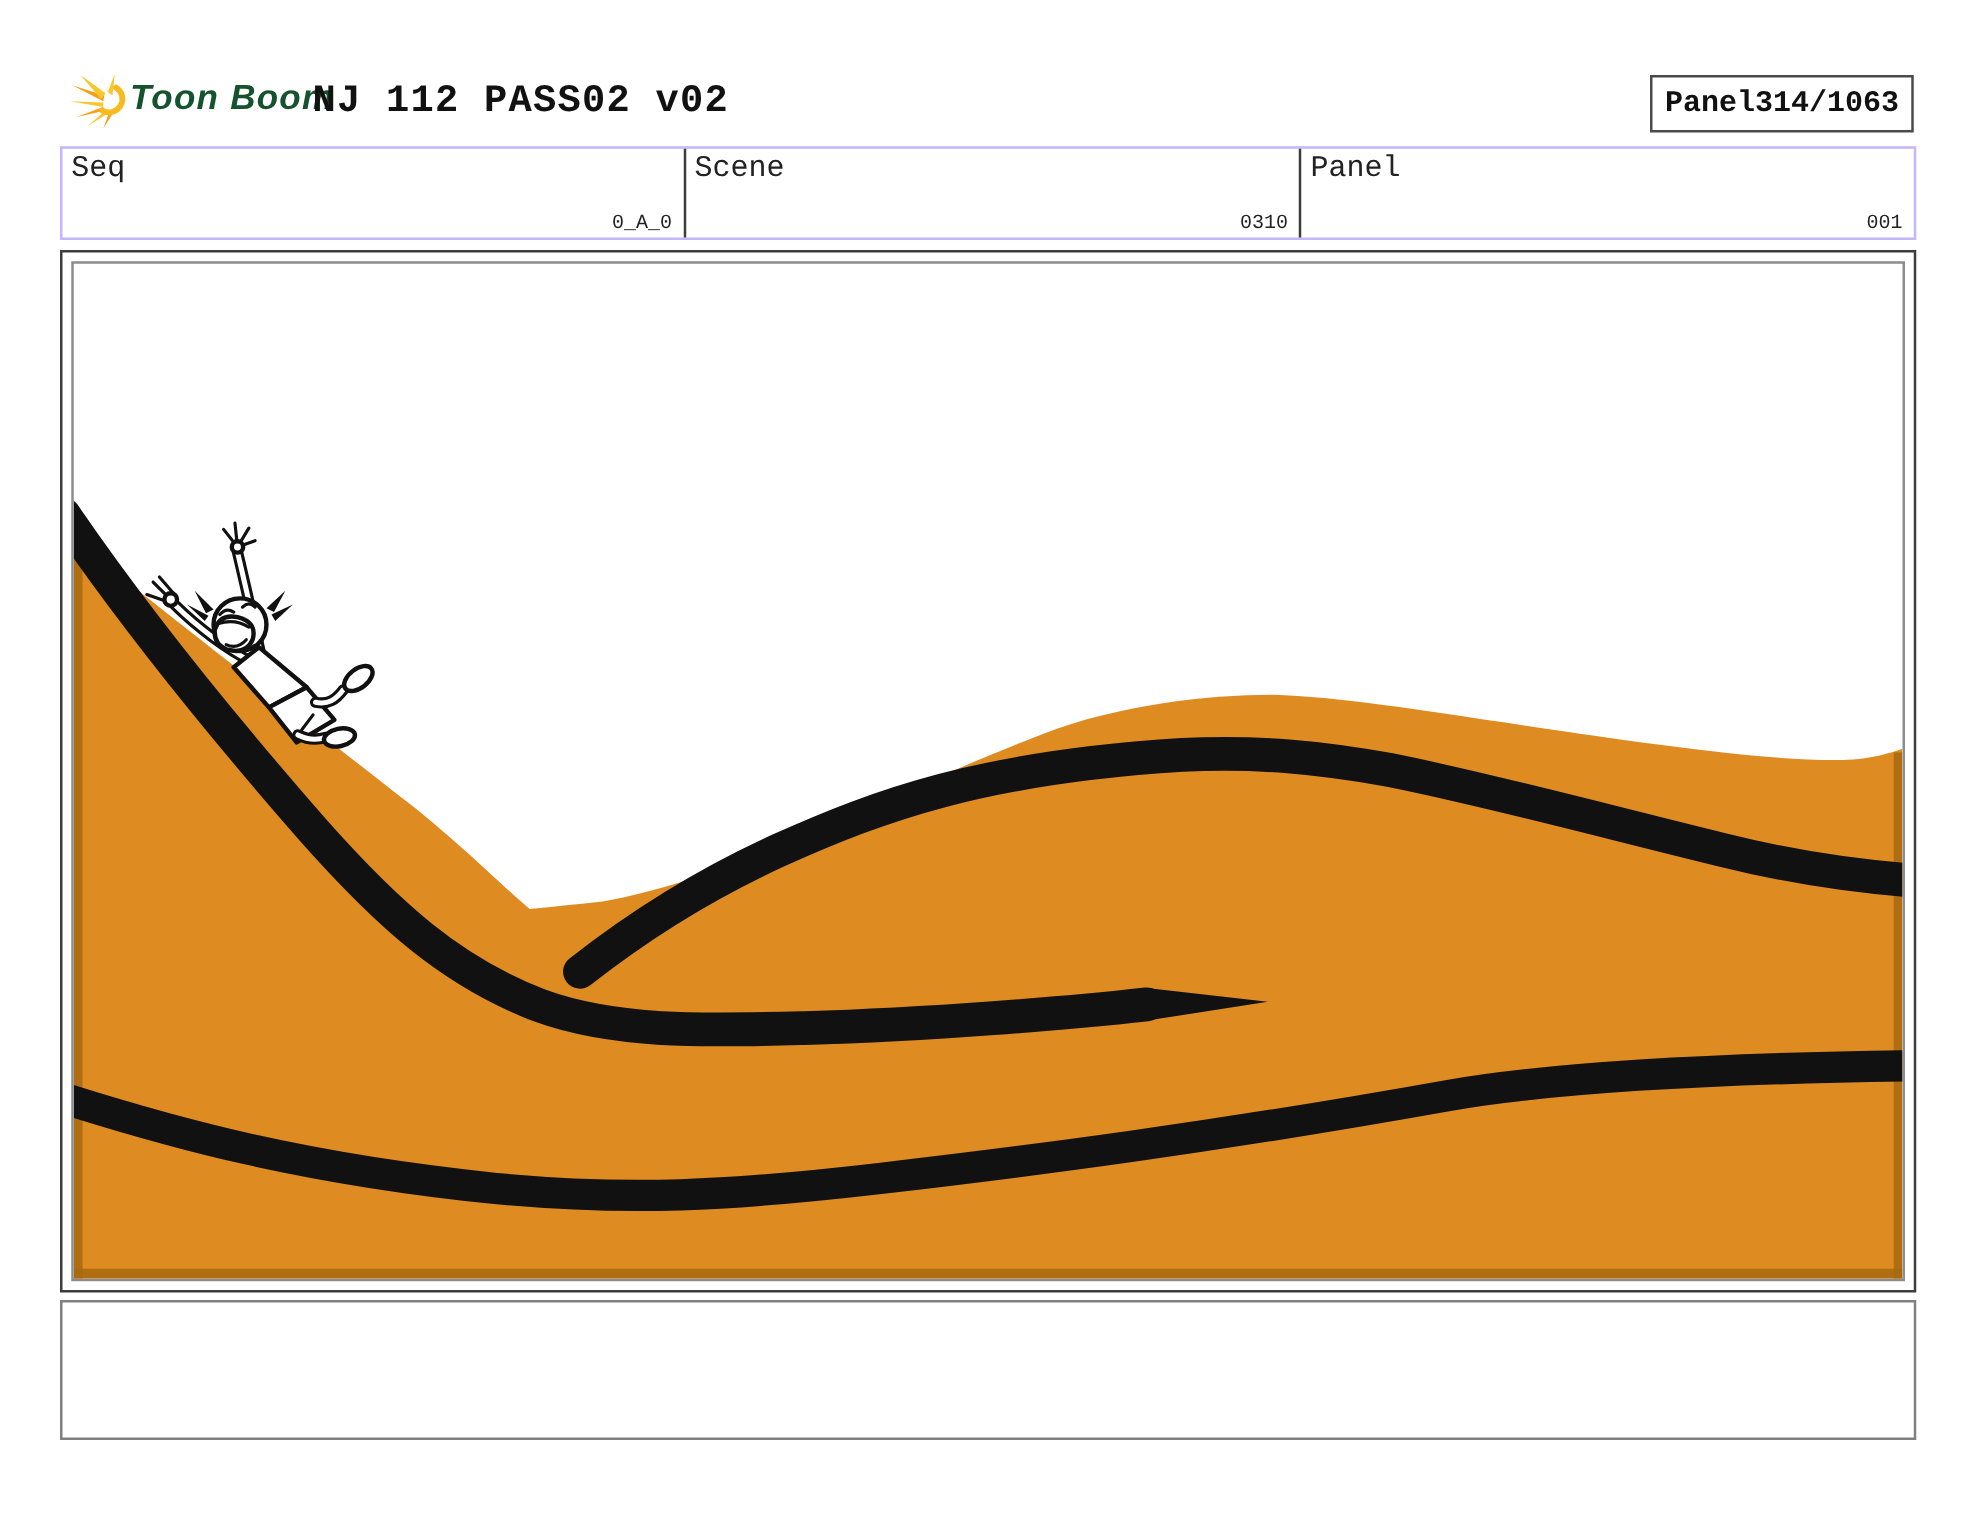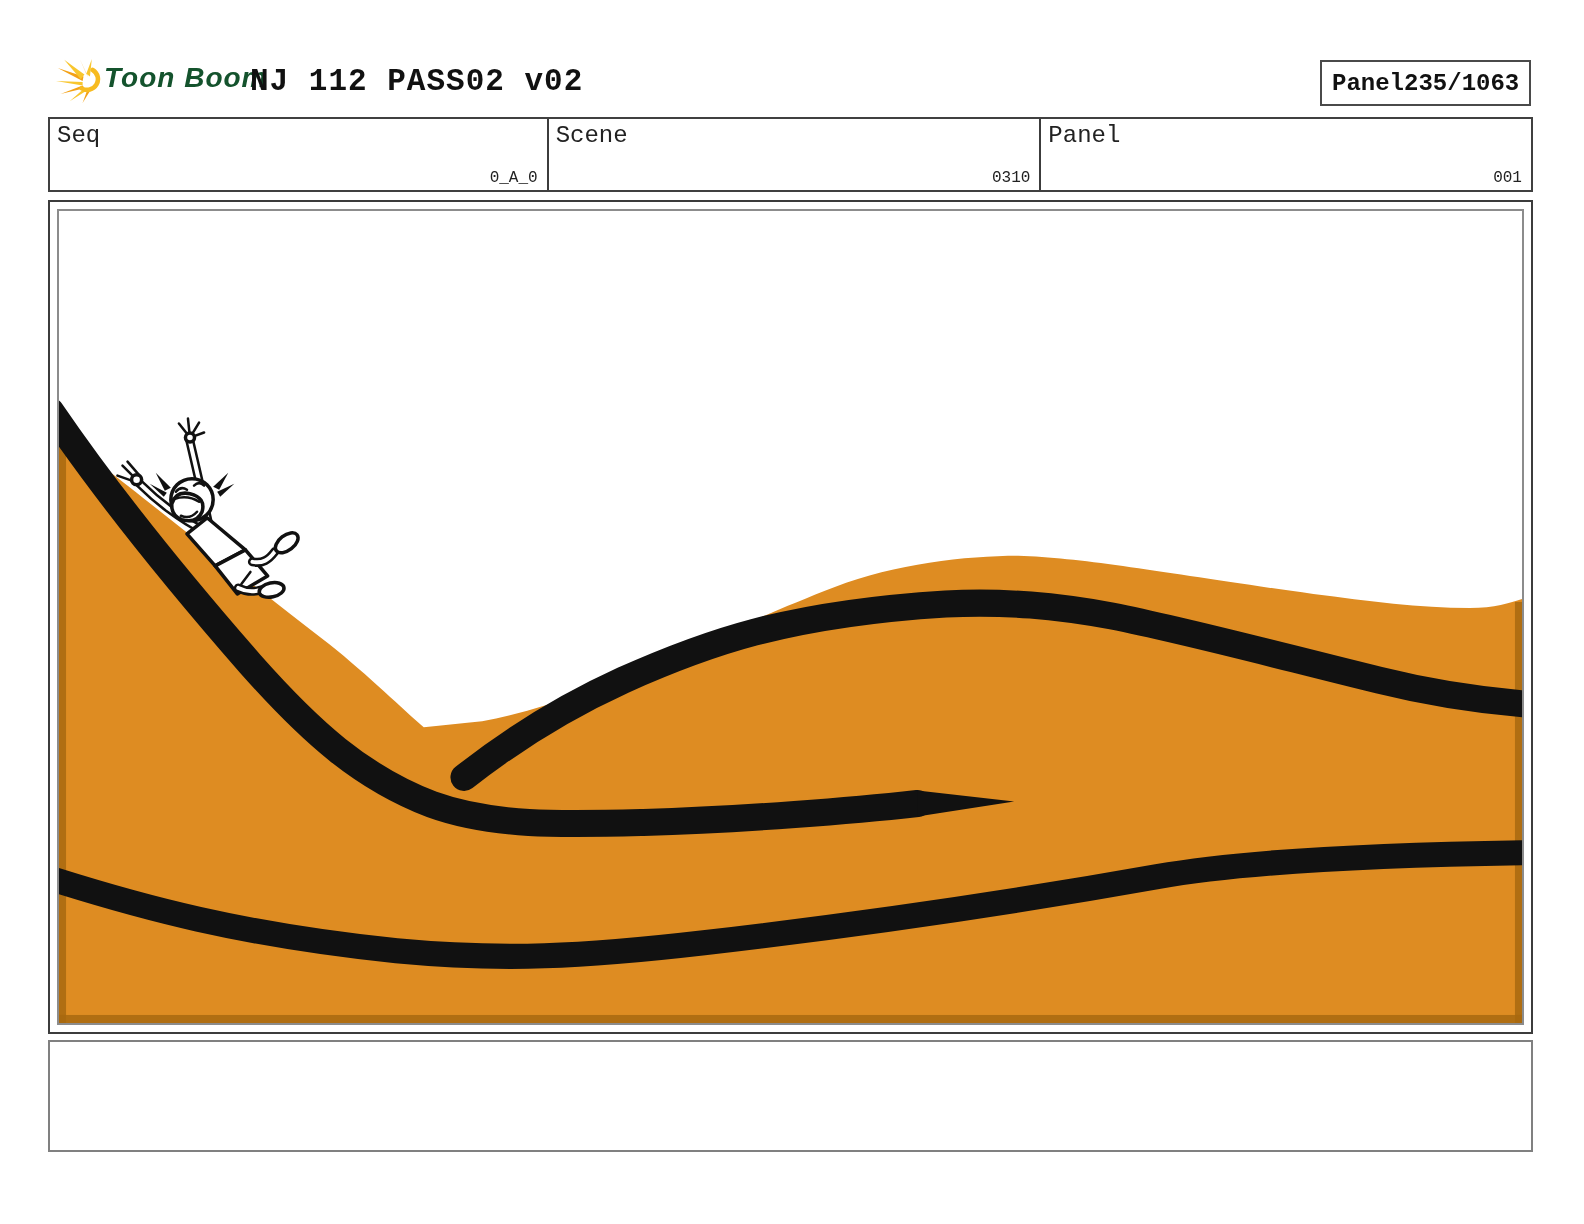--- a/index.html
+++ b/index.html
@@ -24,21 +24,21 @@
   }
   .page-box{
     position:absolute;left:1320px;top:60px;width:211px;height:46px;
     border:2px solid #4a4a4a;box-sizing:border-box;
     display:flex;align-items:center;justify-content:space-between;
     padding:0 10px;font-weight:bold;font-size:24px;color:#111;
   }
   
   .info-row{
     position:absolute;left:48px;top:117px;width:1485px;height:75px;
-    border:2px solid #404040;box-sizing:border-box;display:flex;background:#fff;
+    border:2px solid #c4b5fd;box-sizing:border-box;display:flex;background:#fff;
   }
   .info-cell{position:relative;height:100%;box-sizing:border-box;border-right:2px solid #3c3c3c;}
   .info-cell:last-child{border-right:none;}
   .info-cell .lbl{position:absolute;top:3px;left:7px;font-size:24px;color:#222;}
   .info-cell .val{position:absolute;bottom:3px;right:9px;font-size:16px;color:#222;}
   .w1{width:33.67%;} .w2{width:33.27%;} .w3{width:33.06%;}
   
   .panel-frame{
     position:absolute;left:48px;top:200px;width:1485px;height:834px;
     border:2px solid #3c3c3c;box-sizing:border-box;padding:7px;background:#fff;
@@ -77,21 +77,21 @@
     <path d="M30,31 L6,40 L32,34 Z" fill="#F3A117"></path>
     <path d="M32,34 L16,48 L35,36 Z" fill="#F8C62E"></path>
     <path d="M35,36 L30,50 L38,37 Z" fill="#F3A117"></path>
   </g>
   <path d="M41,14 A 10.5,10.5 0 1 1 29,34" fill="none" stroke="#F7BB20" stroke-width="5" stroke-linecap="round"></path>
 </svg>
 <div class="logo-word">Toon Boom</div>
 <div class="doc-title">NJ 112 PASS02 v02</div>
 <div class="page-box">
   <span>Panel</span>
-  <span>235/1063</span>
+  <span>314/1063</span>
 </div>
 
 <div class="info-row">
   <div class="info-cell w1">
     <span class="lbl">Seq</span>
     <span class="val">0_A_0</span>
   </div>
   <div class="info-cell w2">
     <span class="lbl">Scene</span>
     <span class="val">0310</span>

